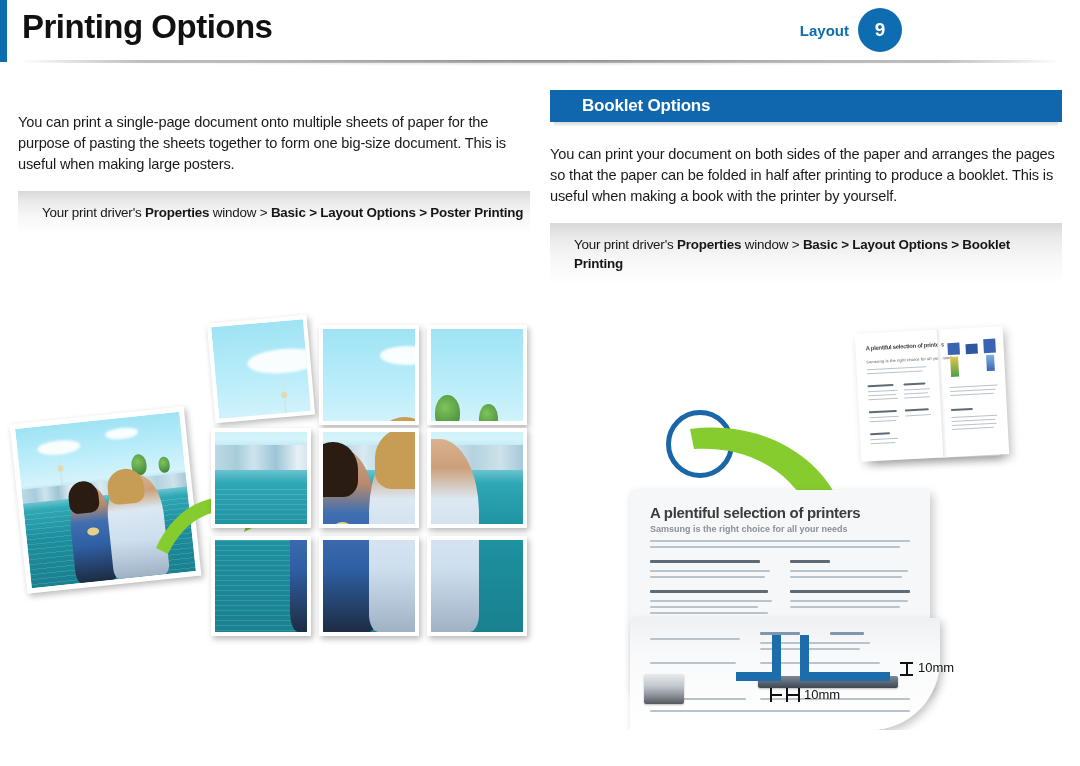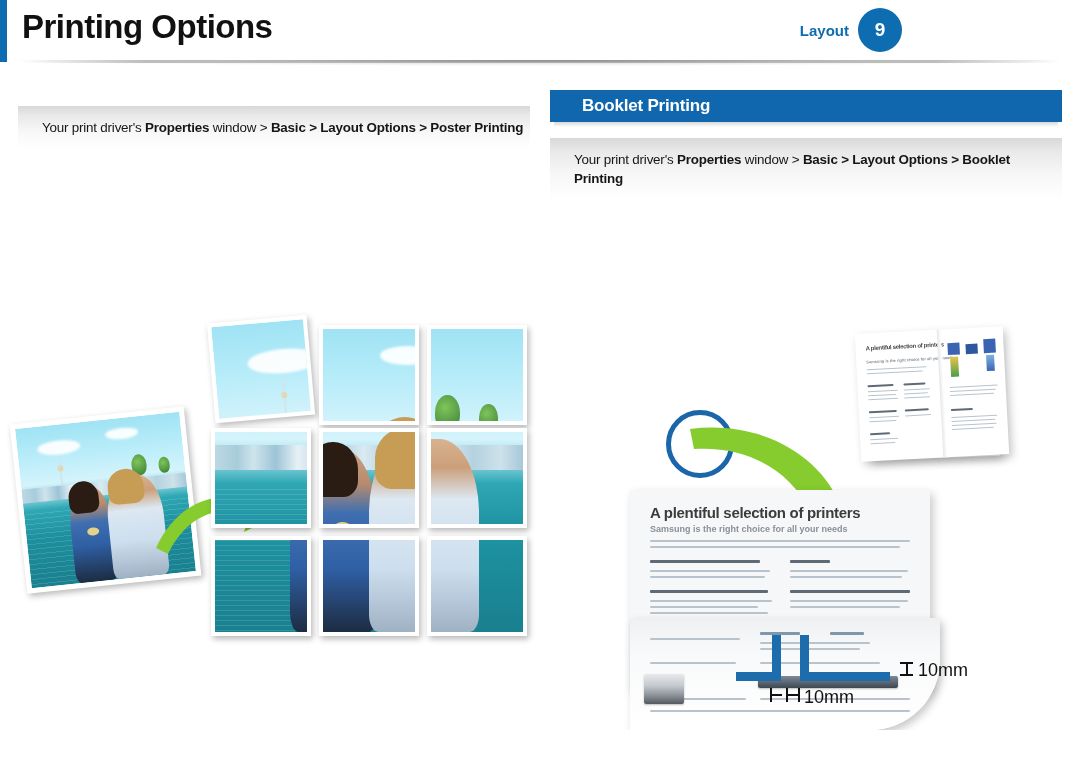--- a/index.html
+++ b/index.html
@@ -295,21 +295,21 @@
 
   .blue-circle {
     position: absolute;
     border: 5px solid #1a66a8;
     border-radius: 50%;
     background: transparent;
   }
 
   .measure-label {
     position: absolute;
-    font-size: 18px;
+    font-size: 13px;
     color: #111111;
     white-space: nowrap;
   }
   .blue-mark {
     position: absolute;
     background: #1d6cab;
   }
 
   .tick {
     position: absolute;
@@ -324,30 +324,32 @@
   <div class="page-title">Printing Options</div>
   <div class="header-right">
     <div class="header-label">Layout</div>
     <div class="page-badge">9</div>
   </div>
   <div class="title-shadow2"></div>
   <div class="title-shadow"></div>
 </div>
 
 <div class="column col-left">
+  <div class="body-text">You can print a single-page document onto multiple sheets of paper for the purpose of pasting the sheets together to form one big-size document. This is useful when making large posters.</div>
   <div class="path-box">
     <span>Your print driver's </span><b>Properties</b><span> window &gt; </span><b>Basic &gt; Layout Options &gt; Poster Printing</b>
   </div>
 </div>
 
 <div class="column col-right">
   <div class="section-header">
-    <div class="section-header-title">Booklet Printing</div>
+    <div class="section-header-title">Booklet Options</div>
     <div class="section-header-shadow"></div>
   </div>
+  <div class="body-text">You can print your document on both sides of the paper and arranges the pages so that the paper can be folded in half after printing to produce a booklet. This is useful when making a book with the printer by yourself.</div>
   <div class="path-box">
     <span>Your print driver's </span><b>Properties</b><span> window &gt; </span><b>Basic &gt; Layout Options &gt; Booklet Printing</b>
   </div>
 </div>
 
 <div class="illus poster-illus">
 
   <div class="photo source-photo">
     <div class="photo-inner">
       <div class="scene">

